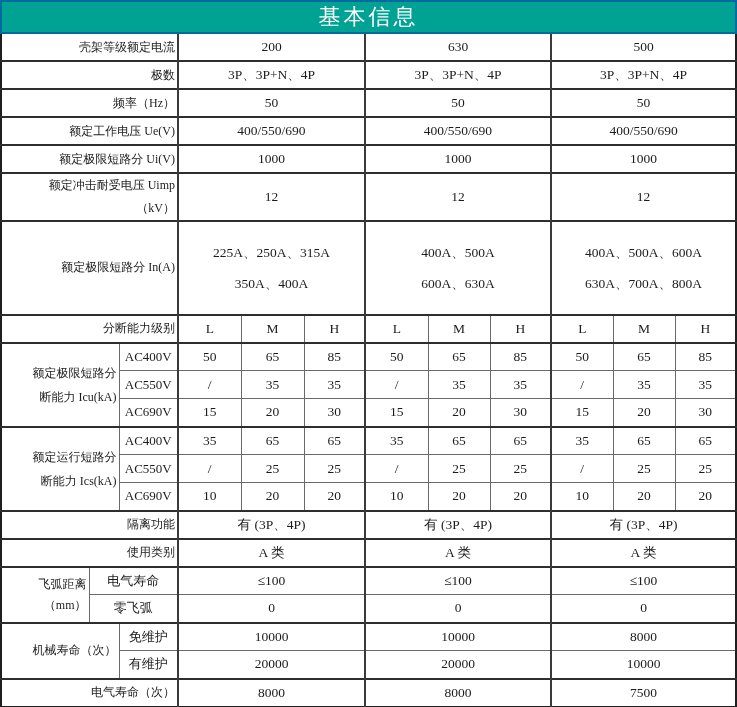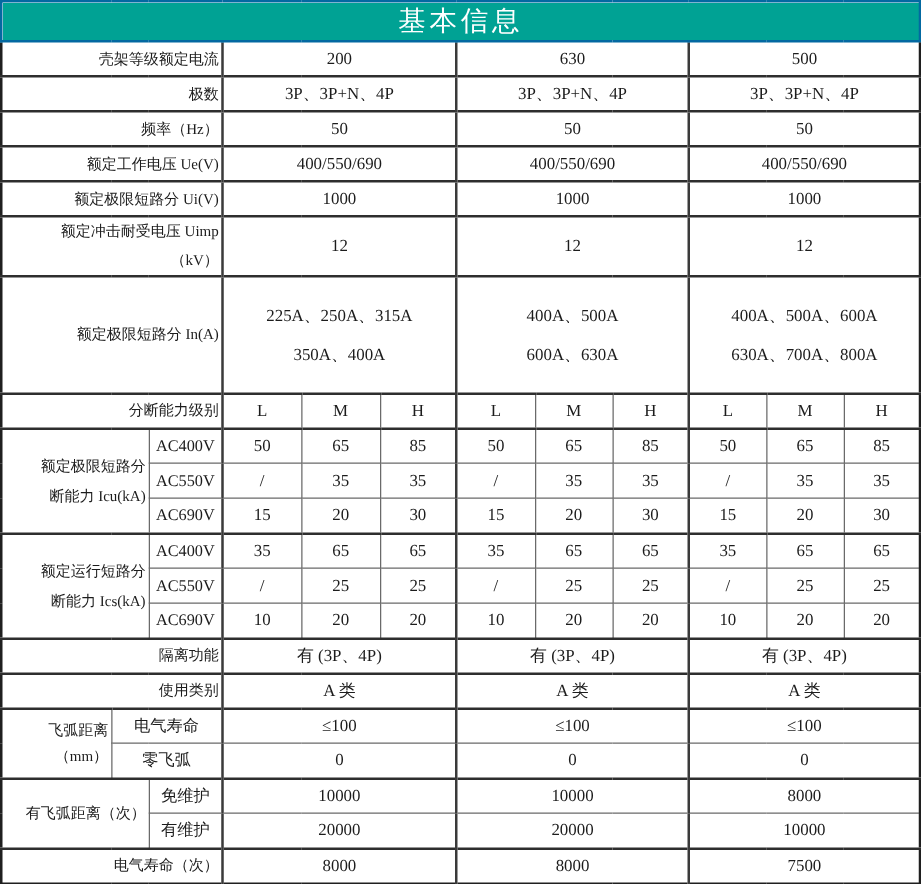--- a/index.html
+++ b/index.html
@@ -230,21 +230,21 @@
     <td colspan="3" class="d2">≤100</td>
   </tr>
   <tr>
     <td colspan="2" class="sub">零飞弧</td>
     <td colspan="3" class="d2">0</td>
     <td colspan="3" class="d2">0</td>
     <td colspan="3" class="d2">0</td>
   </tr>
 
   <tr class="sec">
-    <td colspan="2" rowspan="2" class="lbl">有飞弧距离（次）</td>
+    <td colspan="2" rowspan="2" class="lbl">机械寿命（次）</td>
     <td class="sub">免维护</td>
     <td colspan="3" class="d2">10000</td>
     <td colspan="3" class="d2">10000</td>
     <td colspan="3" class="d2">8000</td>
   </tr>
   <tr>
     <td class="sub">有维护</td>
     <td colspan="3" class="d2">20000</td>
     <td colspan="3" class="d2">20000</td>
     <td colspan="3" class="d2">10000</td>

